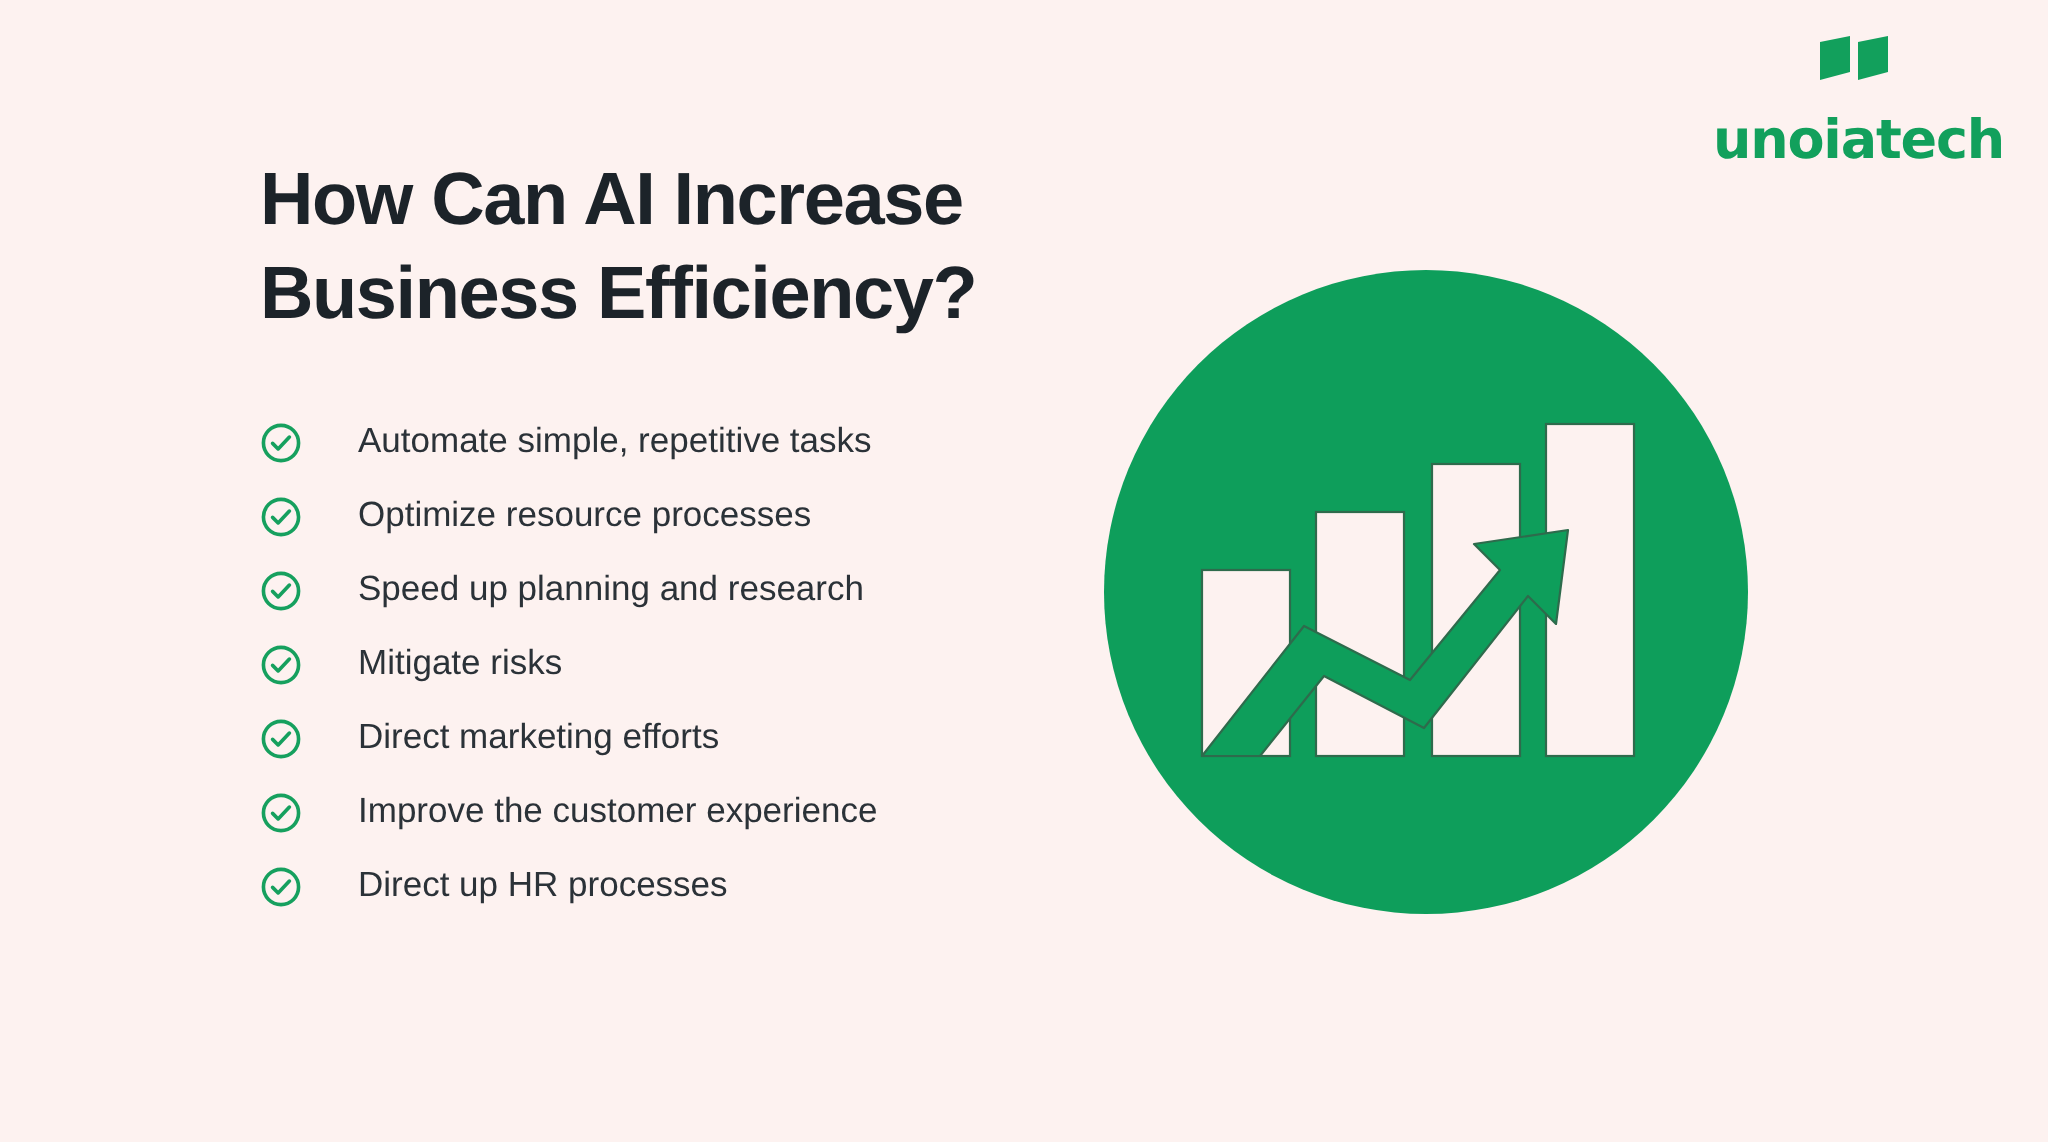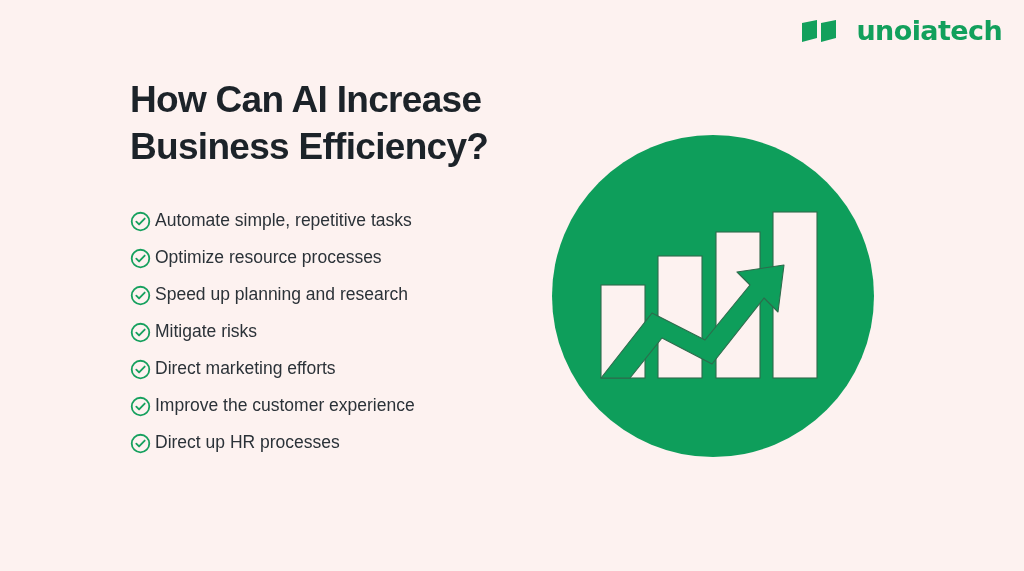--- a/index.html
+++ b/index.html
@@ -21,20 +21,21 @@
   }
 
   
   .logo {
     position: absolute;
     top: 17px;
     right: 22px;
     display: flex;
     align-items: center;
     gap: 16px;
+    flex-direction: column;
   }
   .logo-mark {
     display: block;
     width: 38px;
     height: 24px;
   }
   .logo-text {
     font-family: "DejaVu Sans", sans-serif;
     font-size: 27px;
     font-weight: 700;
@@ -64,21 +65,21 @@
 
   .bullet-list {
     list-style: none;
     margin: 0;
     padding: 0;
     margin-top: 32px;
   }
   .bullet-item {
     display: flex;
     align-items: center;
-    gap: 4px;
+    gap: 28px;
     height: 37px;
   }
   .check-icon {
     flex: 0 0 auto;
     display: block;
     width: 21px;
     height: 21px;
   }
   .bullet-label {
     font-family: "Liberation Sans", sans-serif;

